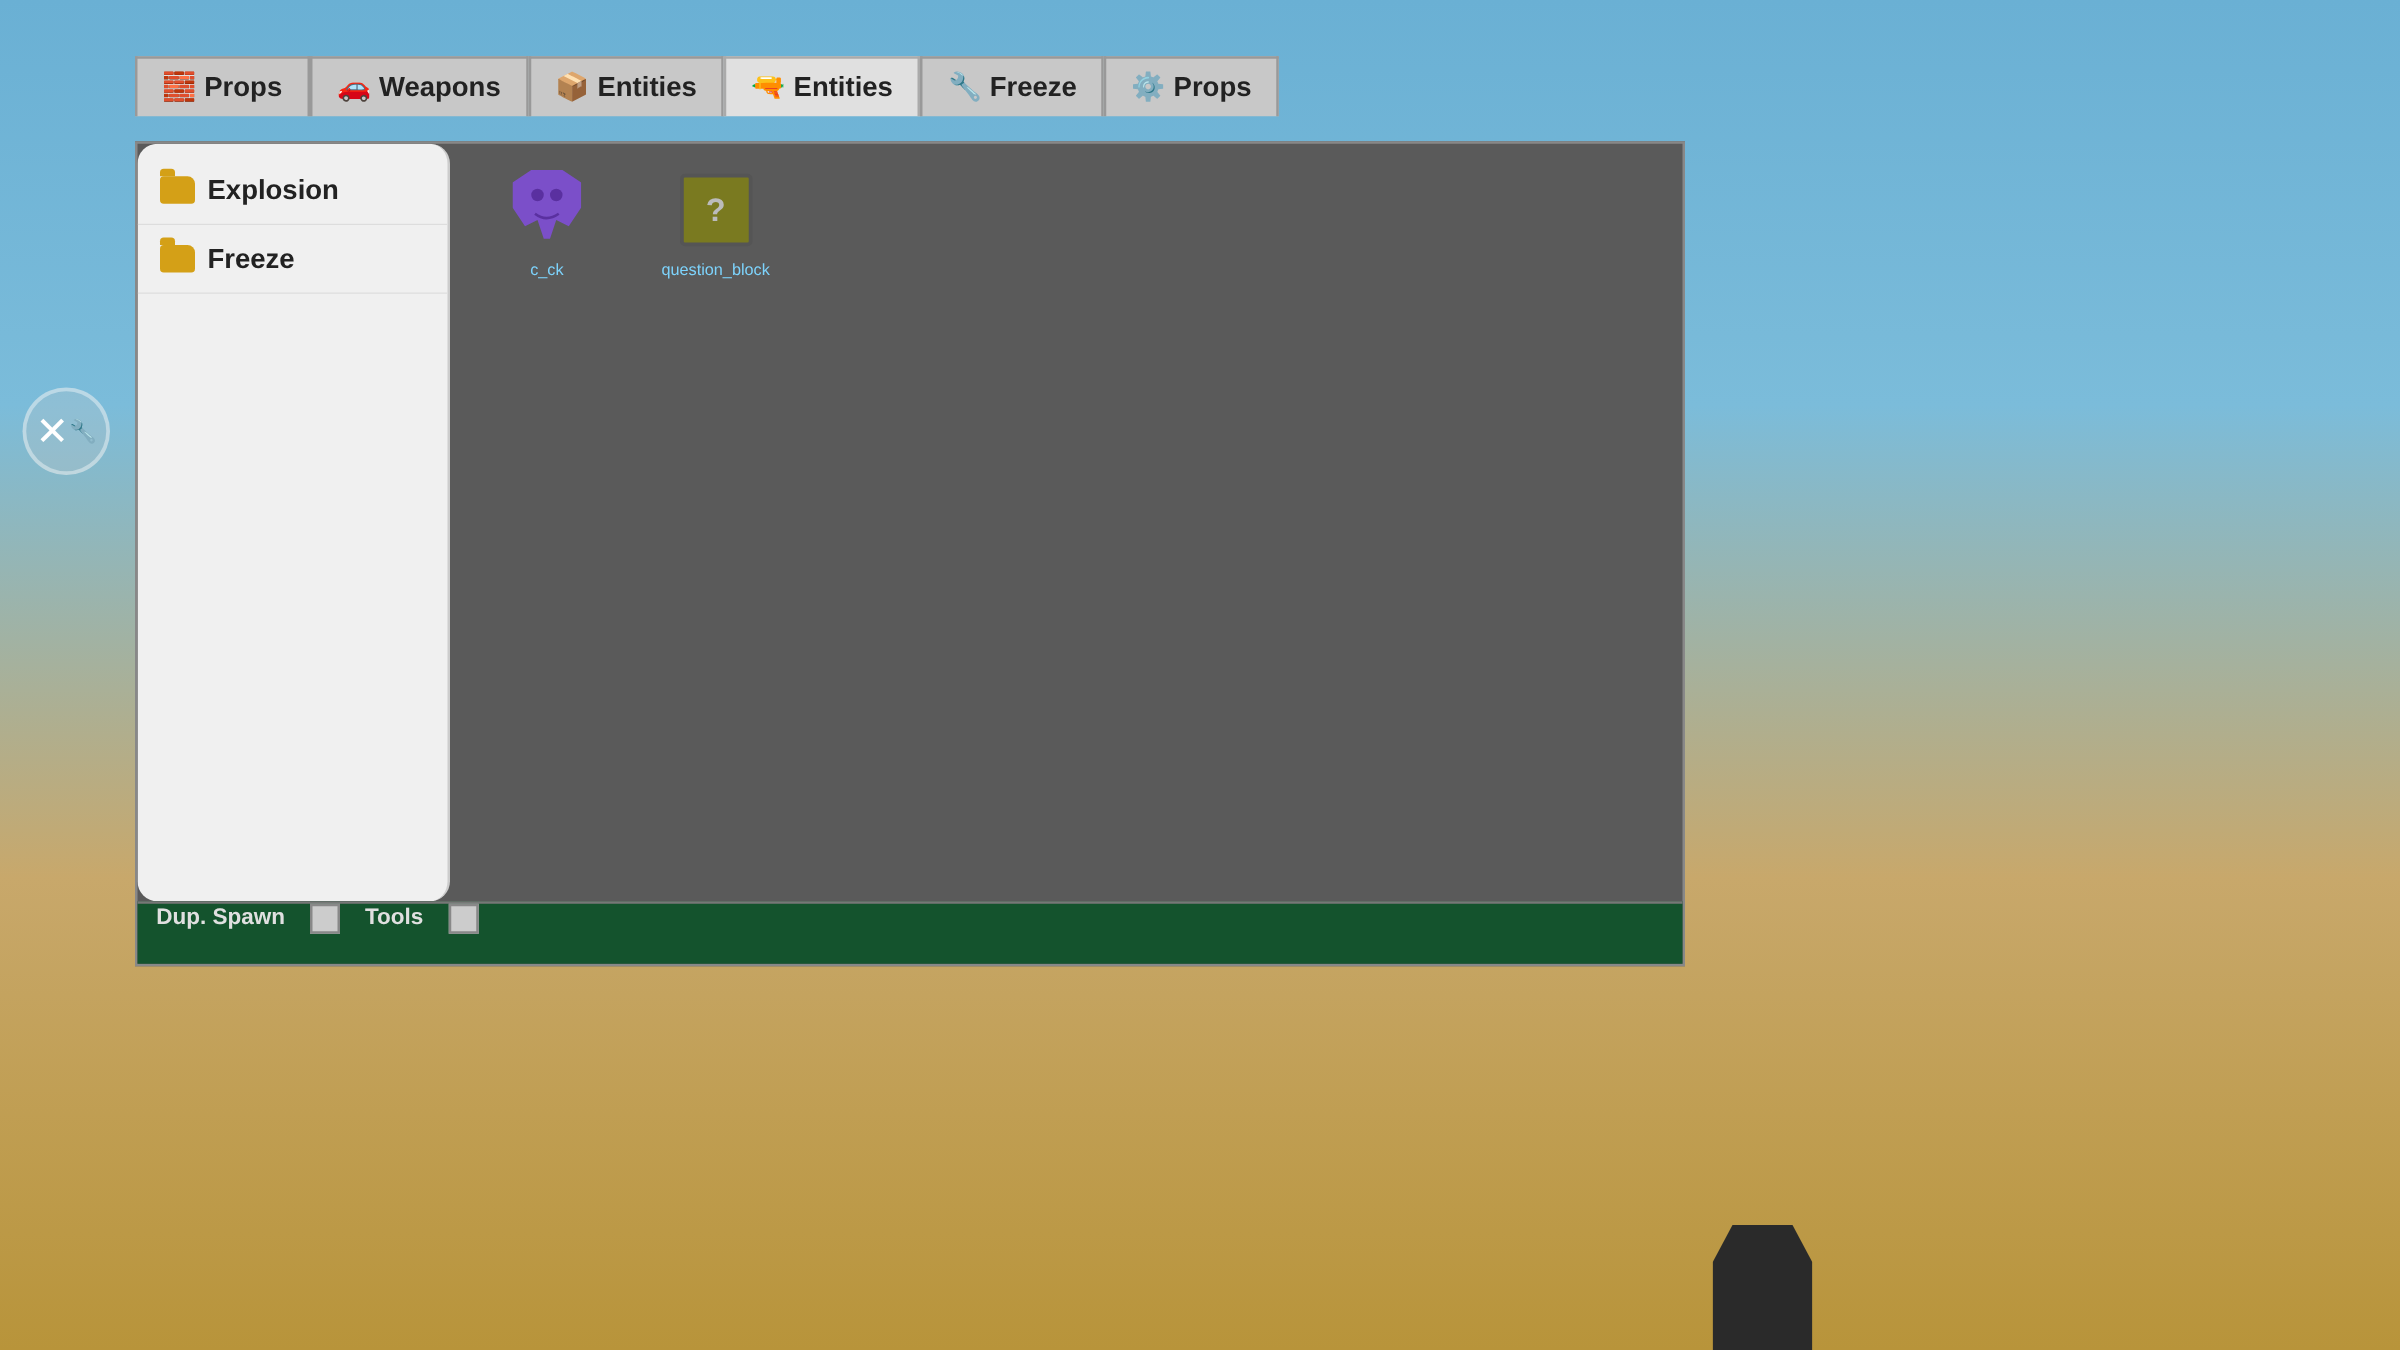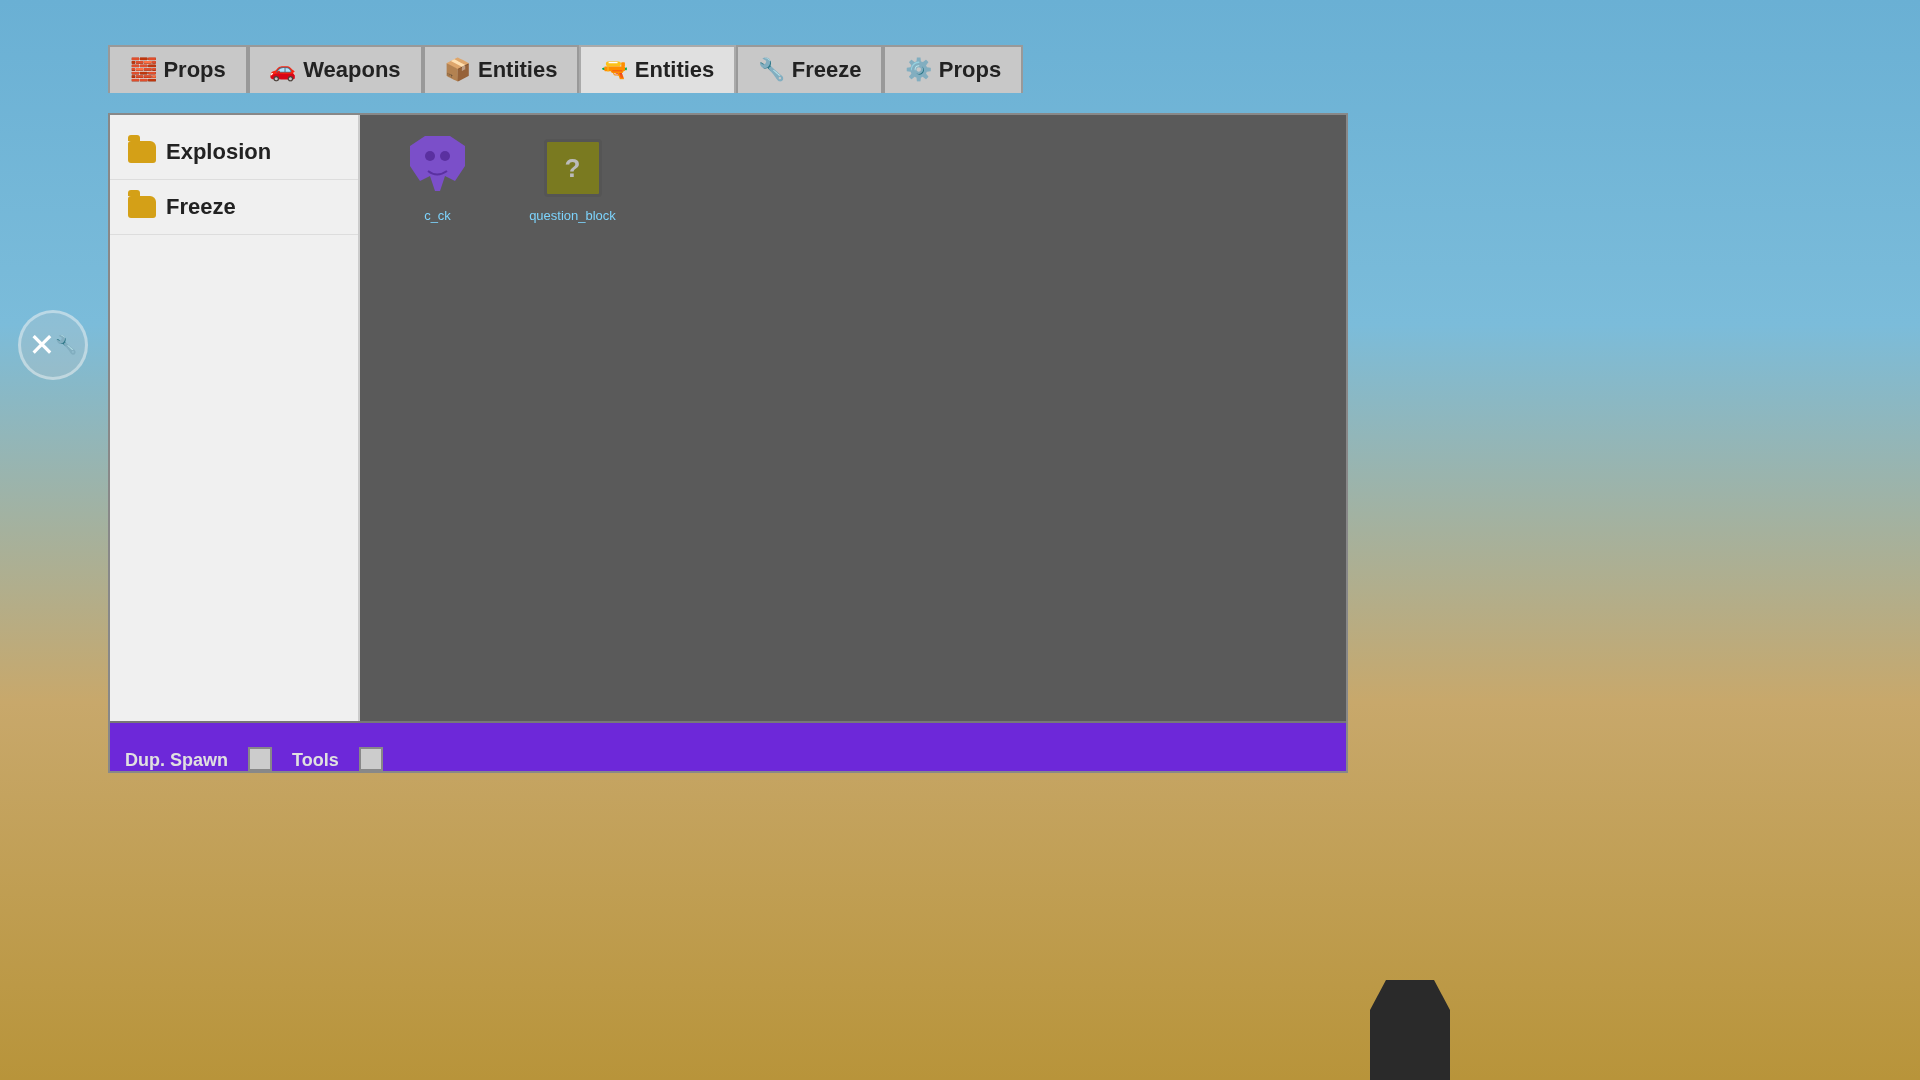--- a/index.html
+++ b/index.html
@@ -76,20 +76,21 @@
       overflow: hidden;
     }
 
     
     .sidebar {
       width: 250px;
       background: #f0f0f0;
       border-right: 2px solid #ccc;
       padding: 10px 0;
       overflow-y: auto;
+      border-radius: 16px;
     }
 
     .sidebar-item {
       display: flex;
       align-items: center;
       gap: 10px;
       padding: 14px 18px;
       cursor: pointer;
       font-size: 22px;
       font-weight: bold;
@@ -204,24 +205,24 @@
     .ball-yellow {
       width: 34px;
       height: 34px;
       border-radius: 50%;
       background: radial-gradient(circle at 35% 35%, #ffff88, #d4c000);
     }
 
     
     .bottom-bar {
       height: 50px;
-      background: #6d28d9;
+      background: #14532d;
       border-top: 2px solid #777;
       display: flex;
-      align-items: flex-end;
+      align-items: flex-start;
       padding: 0 15px;
       gap: 20px;
     }
 
     .bottom-label {
       font-size: 18px;
       color: #e0e0e0;
       font-weight: bold;
     }
 

